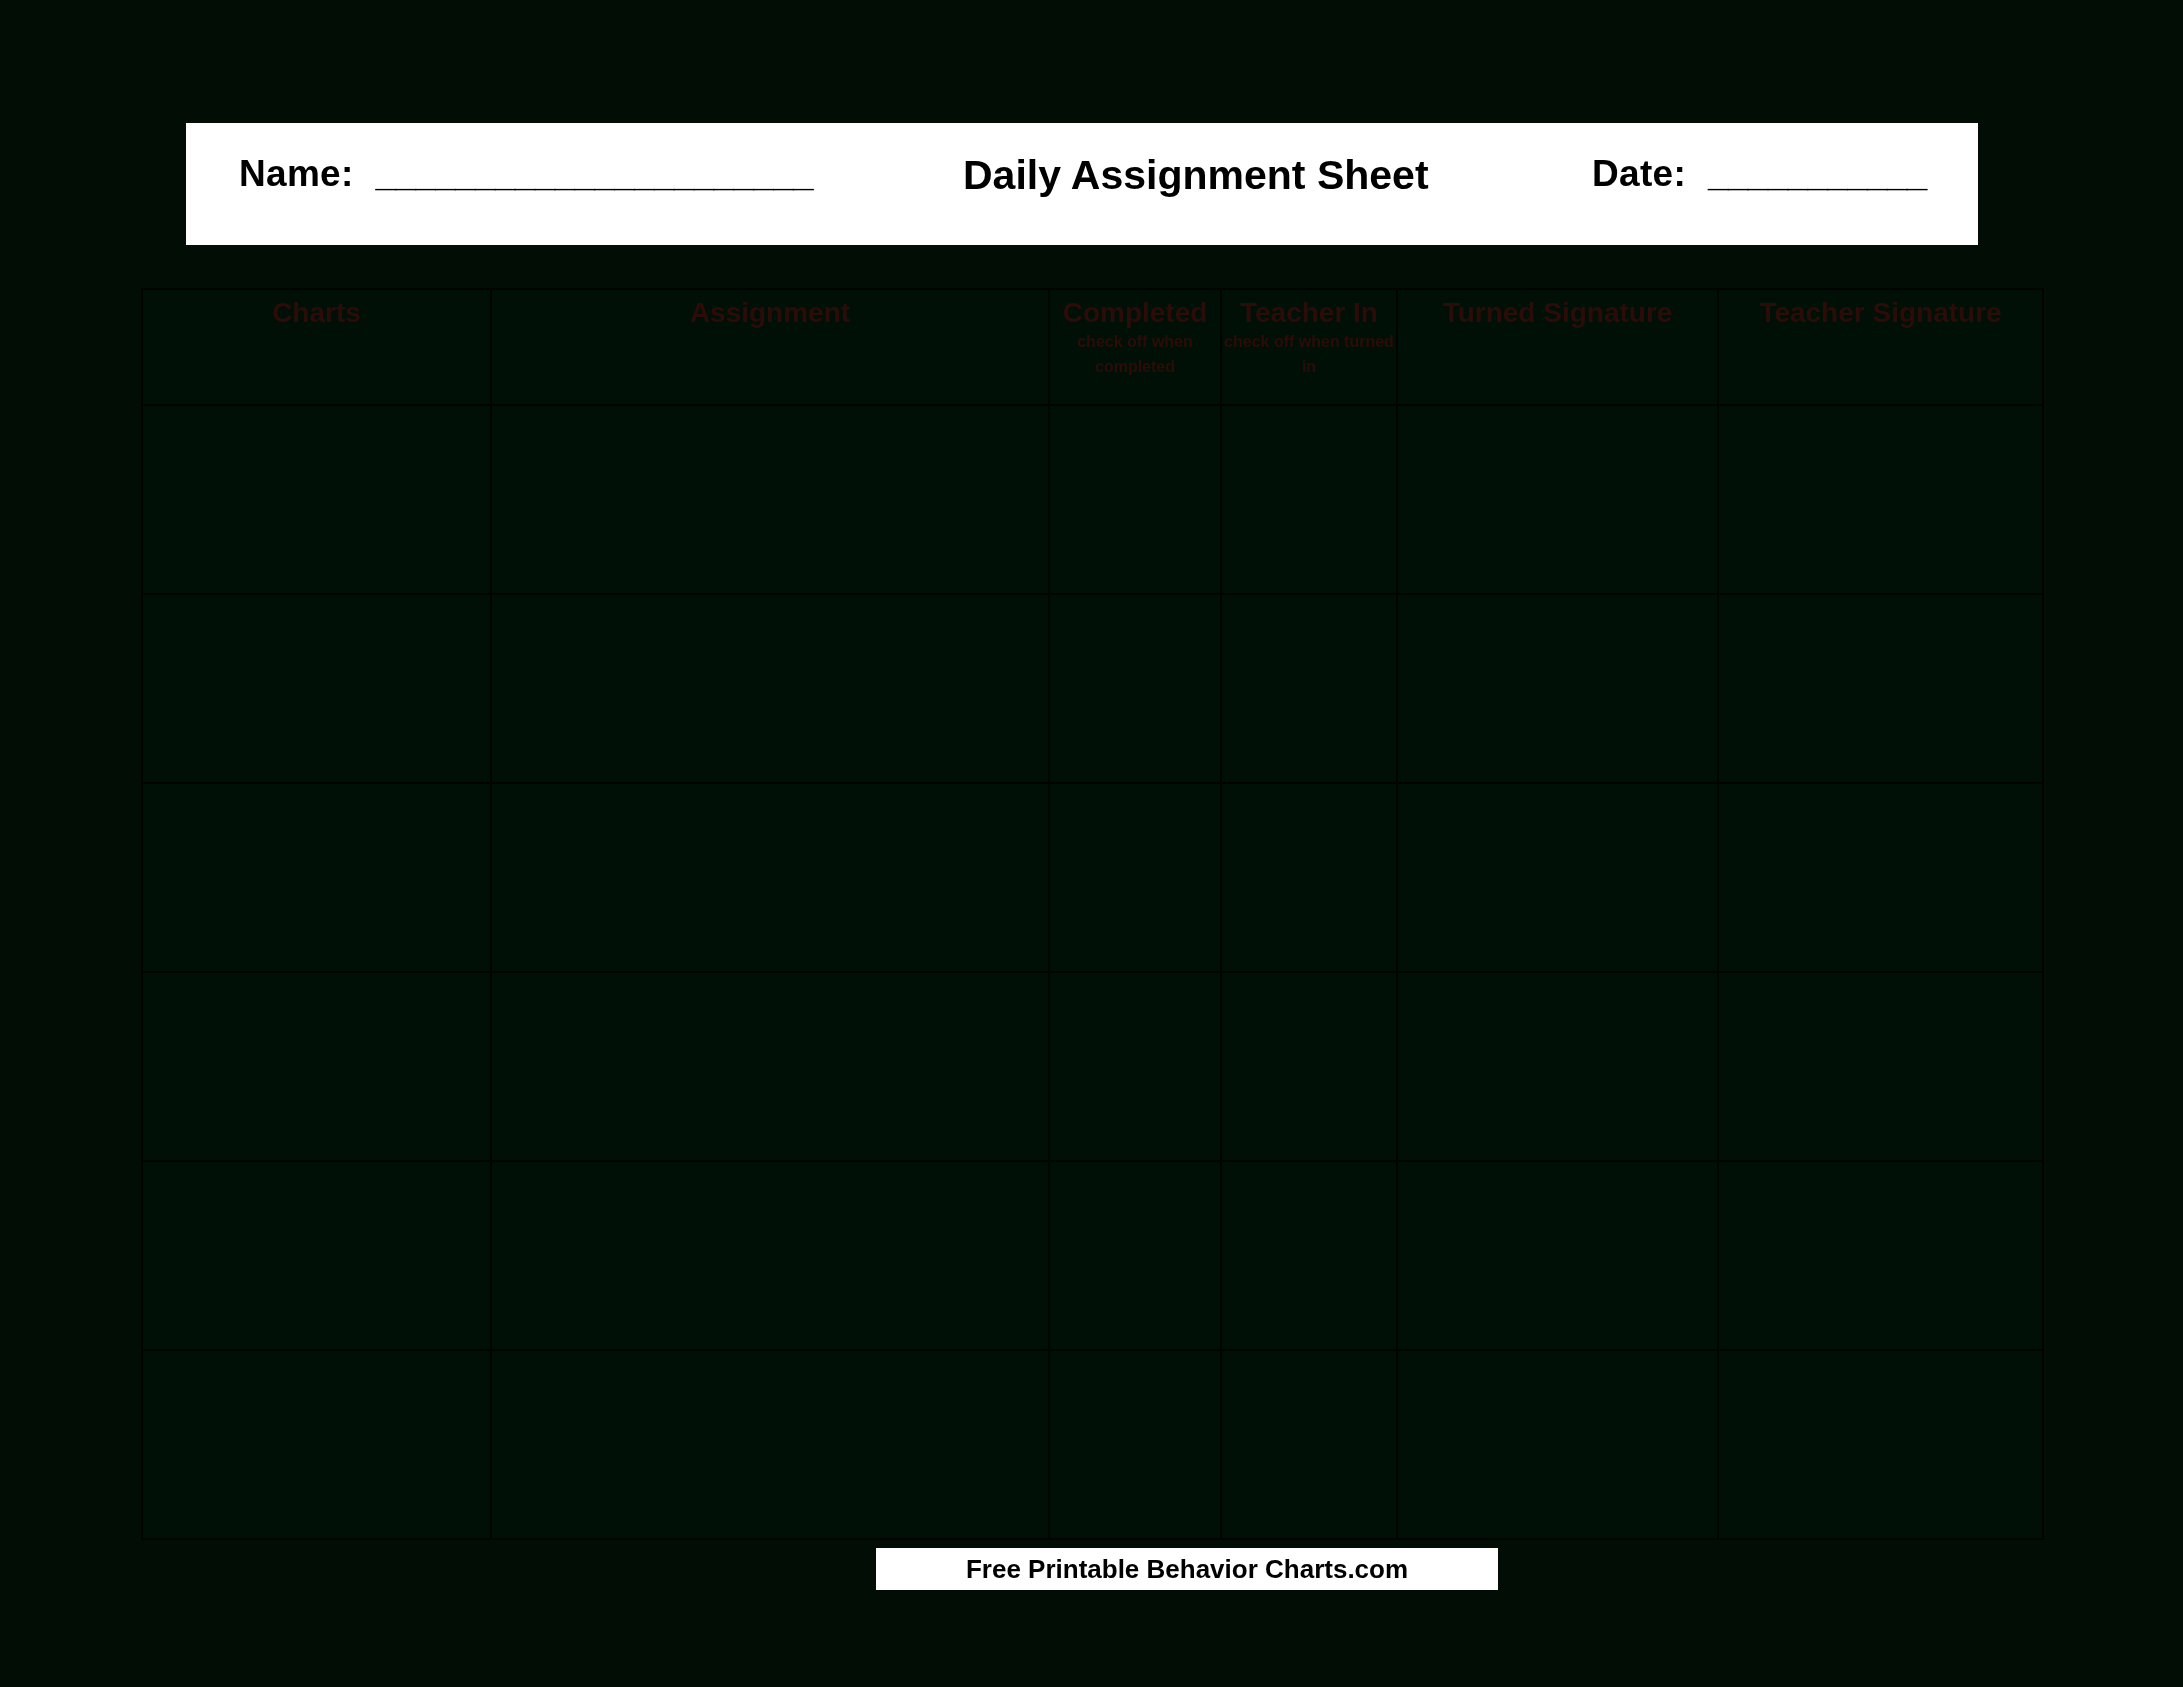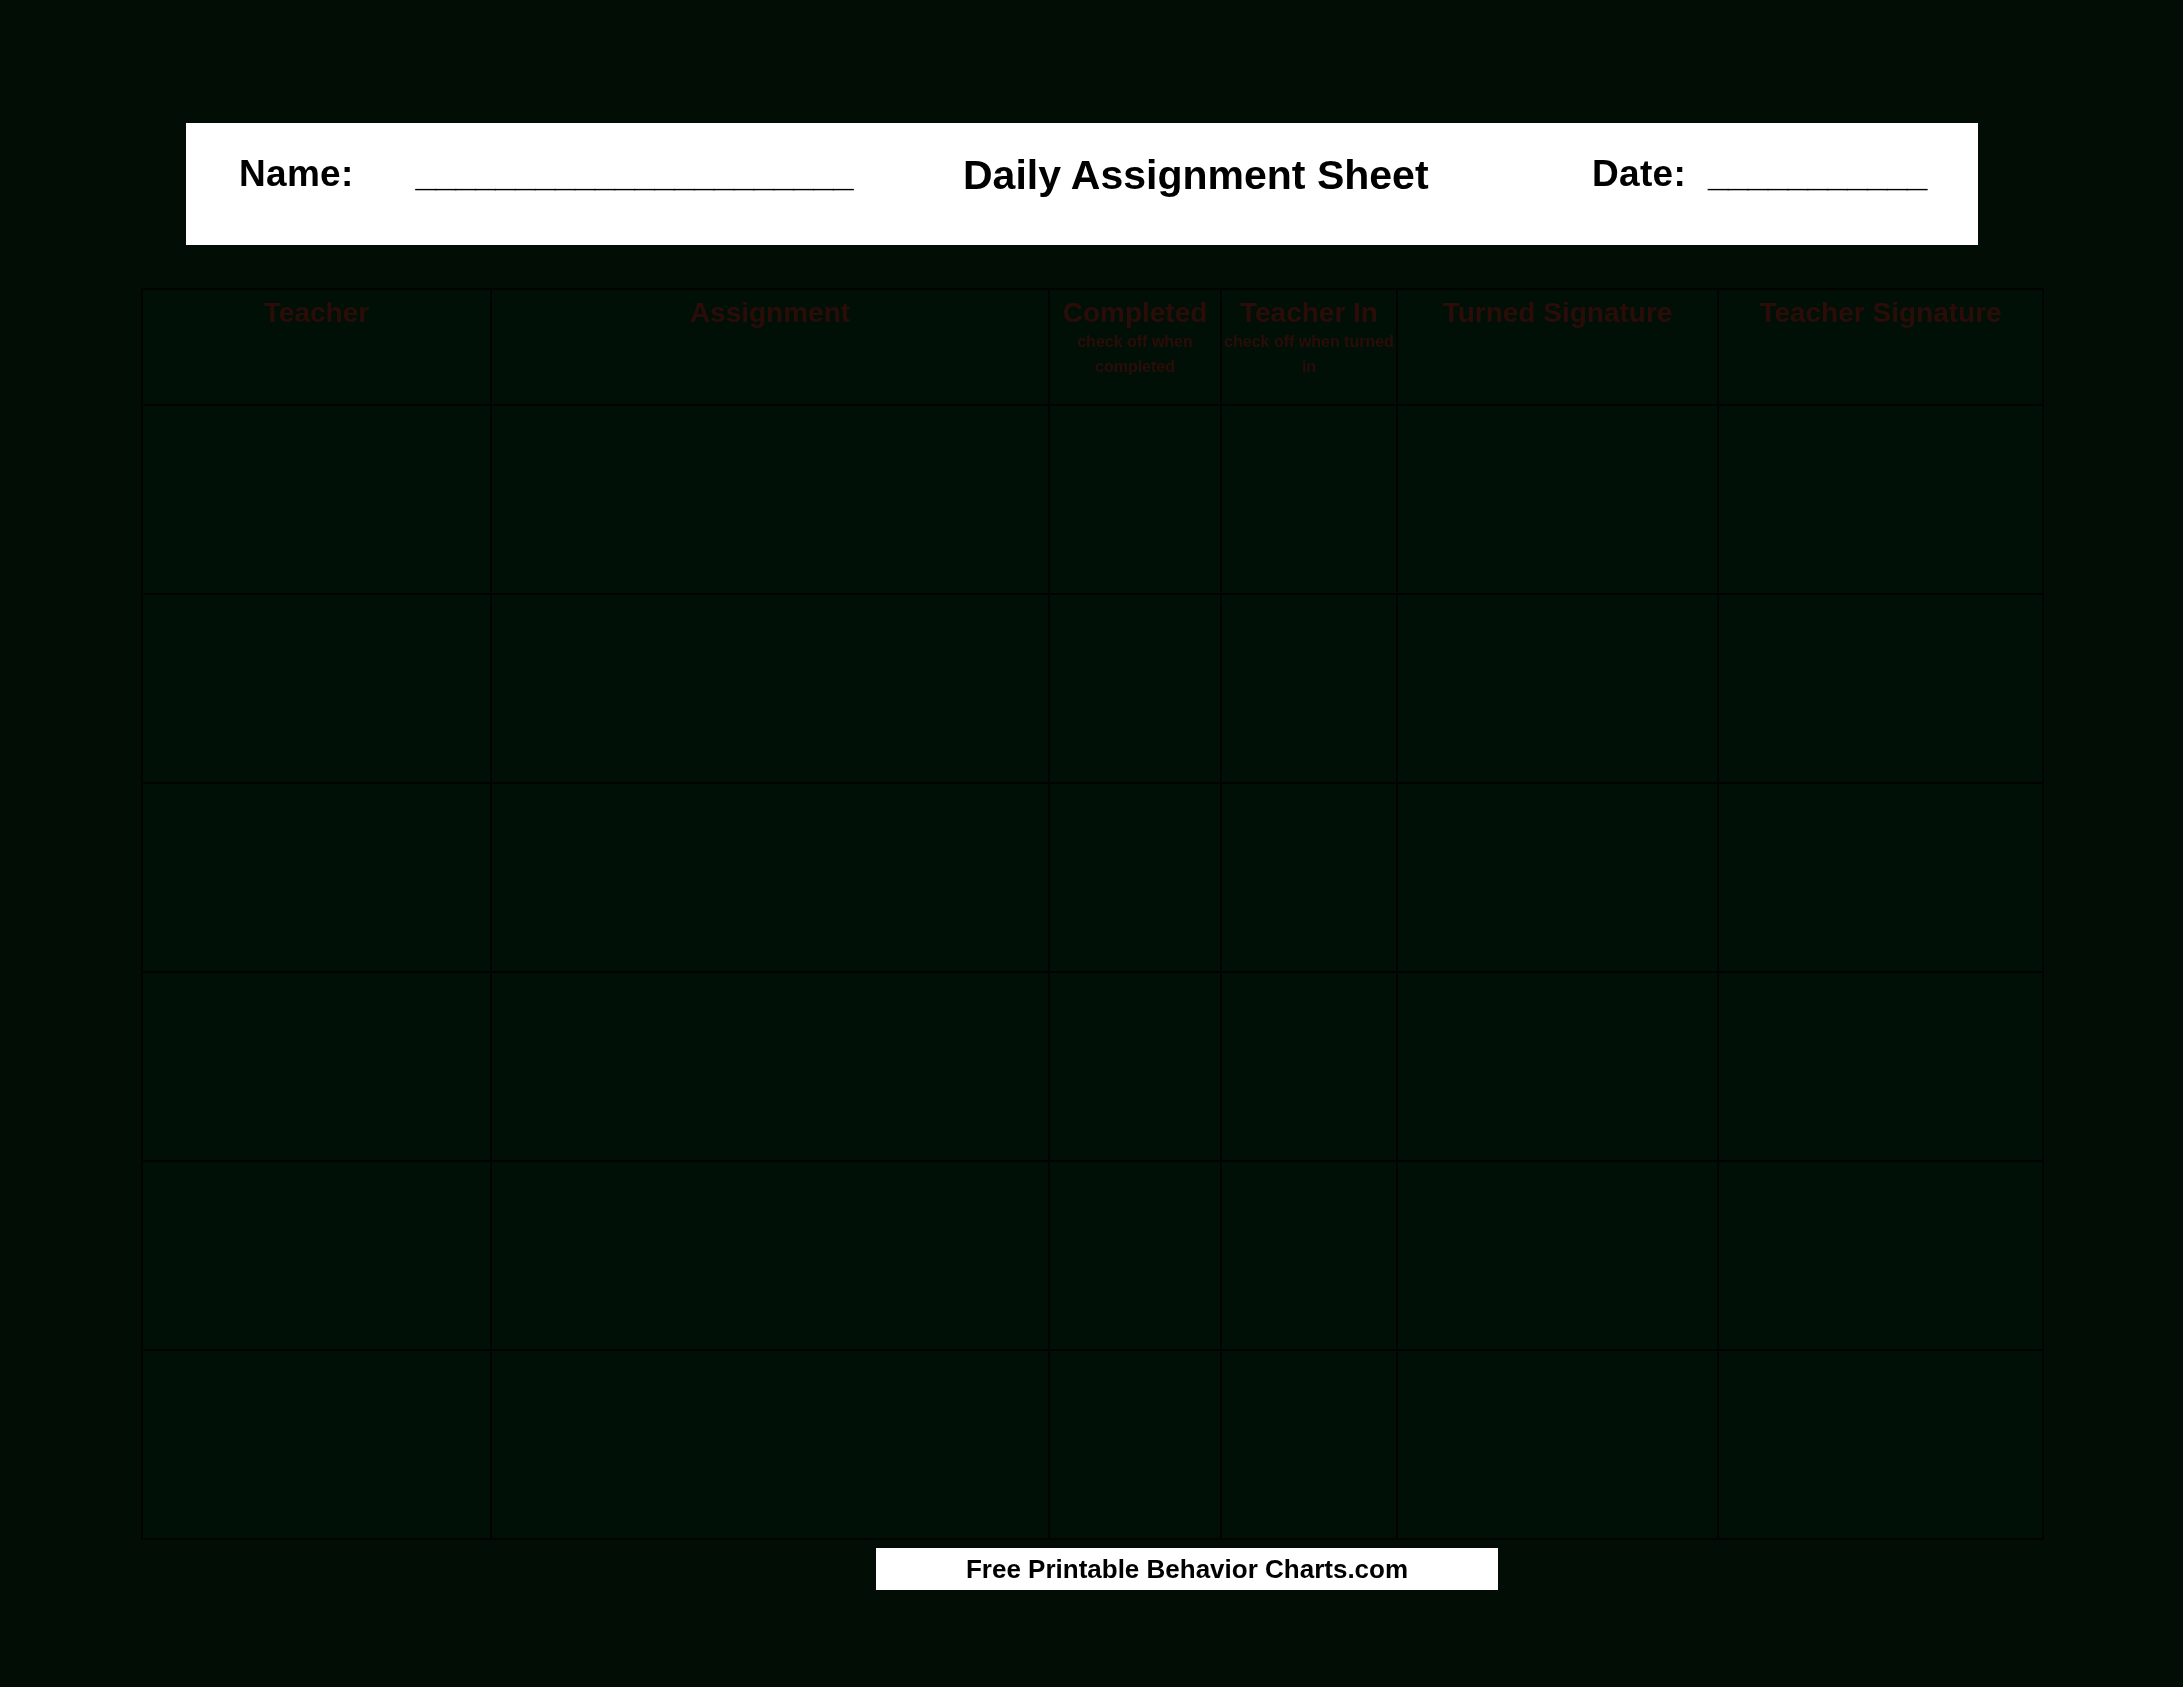--- a/index.html
+++ b/index.html
@@ -26,21 +26,20 @@
     display: flex;
     align-items: center;
   }
   .hdr-name-block {
     position: absolute;
     left: 53px;
     top: 30px;
     display: flex;
     align-items: baseline;
     white-space: nowrap;
-    gap: 40px;
   }
   .hdr-label {
     font-size: 37px;
     font-weight: bold;
     color: #000000;
     letter-spacing: 0.3px;
   }
   .hdr-blank {
     font-size: 37px;
     font-weight: bold;
@@ -160,21 +159,21 @@
     <col class="col-subject">
     <col class="col-assignment">
     <col class="col-completed">
     <col class="col-turnedin">
     <col class="col-parent">
     <col class="col-teacher">
   </colgroup>
   <thead>
     <tr>
       <th>
-        <span class="th-main">Teacher</span>
+        <span class="th-main">Charts</span>
       </th>
       <th>
         <span class="th-main">Assignment</span>
       </th>
       <th>
         <span class="th-main">Completed</span>
         <span class="th-sub">check off when completed</span>
       </th>
       <th>
         <span class="th-main">Teacher In</span>

